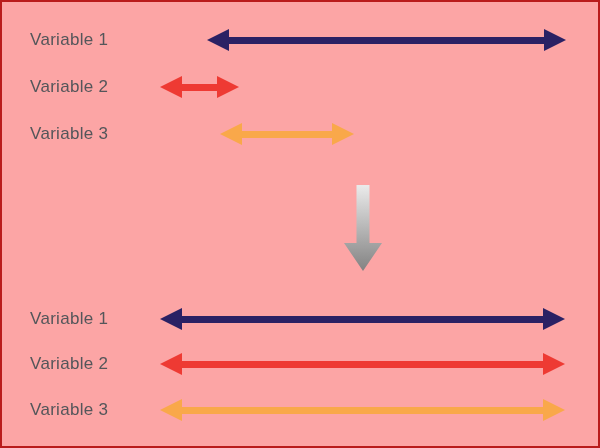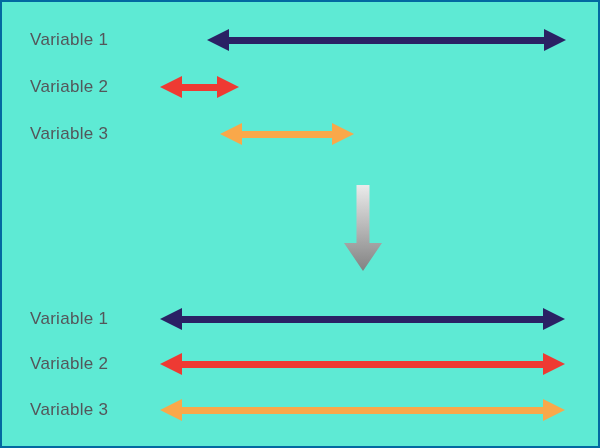--- a/index.html
+++ b/index.html
@@ -6,22 +6,22 @@
     margin: 0;
     padding: 0;
     background: #ffffff;
     font-family: "Liberation Sans", "DejaVu Sans", sans-serif;
   }
   .canvas {
     position: relative;
     width: 600px;
     height: 448px;
     box-sizing: border-box;
-    background: #5eead4;
-    border: 2px solid #0369a1;
+    background: #fca5a5;
+    border: 2px solid #b91c1c;
     overflow: hidden;
   }
   .row {
     position: absolute;
     left: 0;
     right: 0;
     height: 26px;
   }
   .var-label {
     position: absolute;

